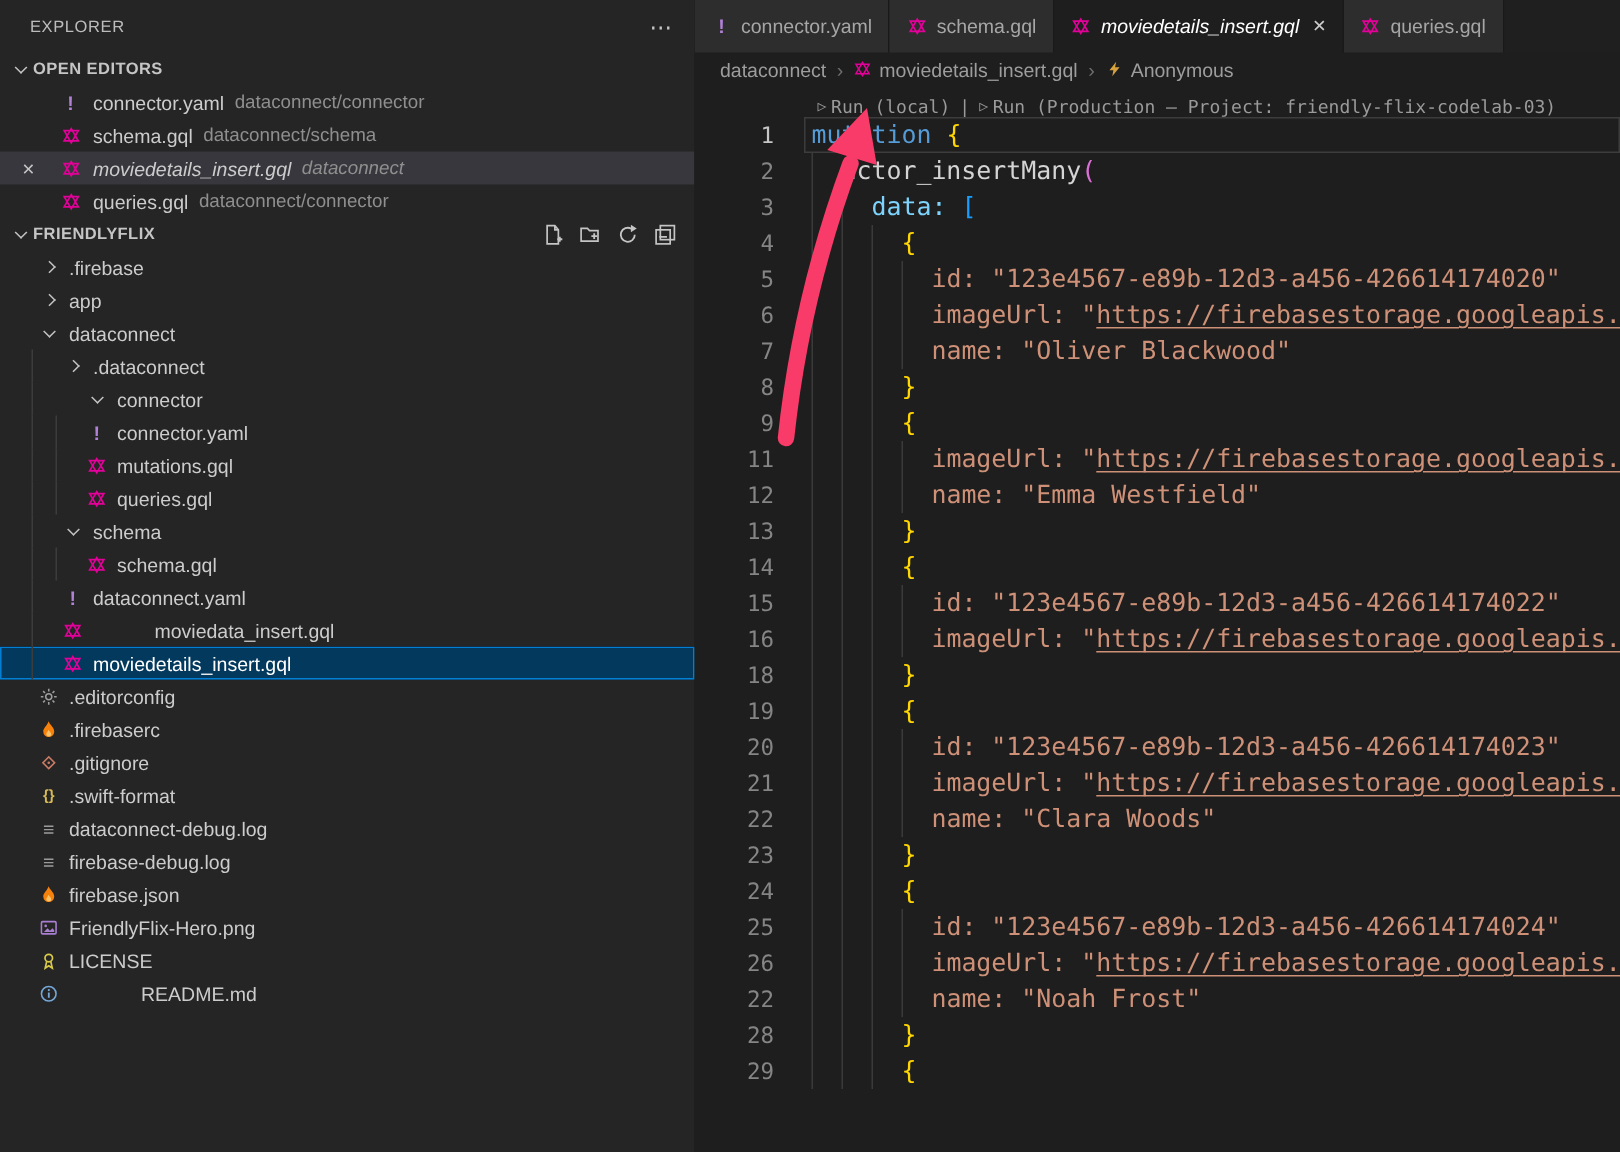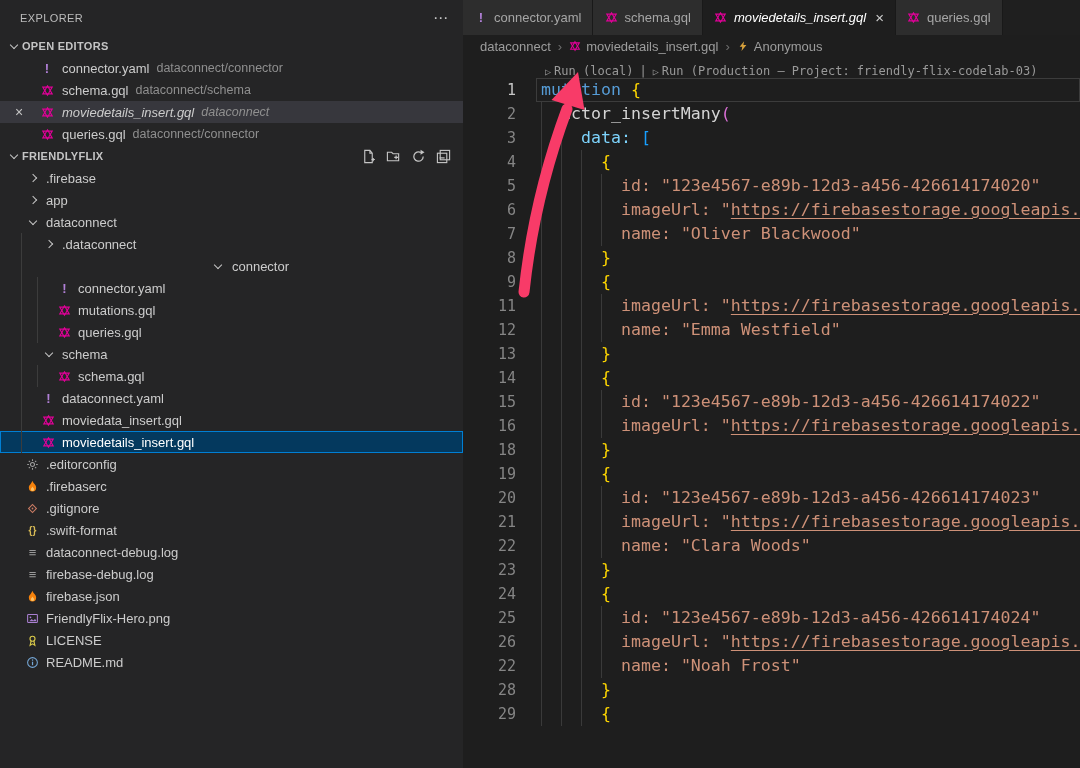--- a/index.html
+++ b/index.html
@@ -218,21 +218,21 @@
           </span>
           <span class="tree-label">dataconnect</span>
         </div>
         <div class="tree-row" style="padding-left: 40px;">
           <i class="tree-guide" style="left: 21px;"></i>
           <span class="tw">
             <i class="chev chev-r"></i>
           </span>
           <span class="tree-label">.dataconnect</span>
         </div>
-        <div class="tree-row" style="padding-left: 36px; justify-content: center;">
+        <div class="tree-row" style="padding-left: 56px;">
           <i class="tree-guide" style="left: 21px;"></i>
           <span class="tw">
             <i class="chev chev-d"></i>
           </span>
           <span class="tree-label">connector</span>
         </div>
         <div class="tree-row" style="padding-left: 56px;">
           <i class="tree-guide" style="left: 21px;"></i>
           <i class="tree-guide" style="left: 37px;"></i>
           <span class="tw">
@@ -292,21 +292,21 @@
           </span>
           <span class="tree-label">schema.gql</span>
         </div>
         <div class="tree-row" style="padding-left: 40px;">
           <i class="tree-guide" style="left: 21px;"></i>
           <span class="tw">
             <span class="gi glyph-yaml">!</span>
           </span>
           <span class="tree-label">dataconnect.yaml</span>
         </div>
-        <div class="tree-row" style="padding-left: 40px;">
+        <div class="tree-row" style="padding-left: 40px; gap: 41px;">
           <i class="tree-guide" style="left: 21px;"></i>
           <span class="tw">
             <span class="gi">
               <svg viewBox="0 0 16 16" width="13" height="13">
                 <g stroke="#e10098" stroke-width="1.4" fill="none">
                   <path d="M8 2.2 L13.8 12.2 H2.2 Z"></path>
                   <path d="M8 13.8 L2.2 3.8 H13.8 Z"></path>
                 </g>
               </svg>
             </span>
@@ -404,21 +404,21 @@
           <span class="tw">
             <span class="gi">
               <svg viewBox="0 0 16 16" width="13" height="13">
                 <circle cx="8" cy="5.8" r="3.1" fill="none" stroke="#d9c94a" stroke-width="1.4"></circle>
                 <path d="M6.4 8.3 L5.1 14 L8 12.1 L10.9 14 L9.6 8.3" fill="none" stroke="#d9c94a" stroke-width="1.4"></path>
               </svg>
             </span>
           </span>
           <span class="tree-label">LICENSE</span>
         </div>
-        <div class="tree-row" style="padding-left: 24px;">
+        <div class="tree-row" style="padding-left: 24px; gap: 48px;">
           <span class="tw">
             <span class="gi">
               <svg viewBox="0 0 16 16" width="13" height="13">
                 <circle cx="8" cy="8" r="6" fill="none" stroke="#75a7d6" stroke-width="1.3"></circle>
                 <rect x="7.3" y="7" width="1.5" height="4.3" fill="#75a7d6"></rect>
                 <rect x="7.3" y="4.2" width="1.5" height="1.6" fill="#75a7d6"></rect>
               </svg>
             </span>
           </span>
           <span class="tree-label">README.md</span>

